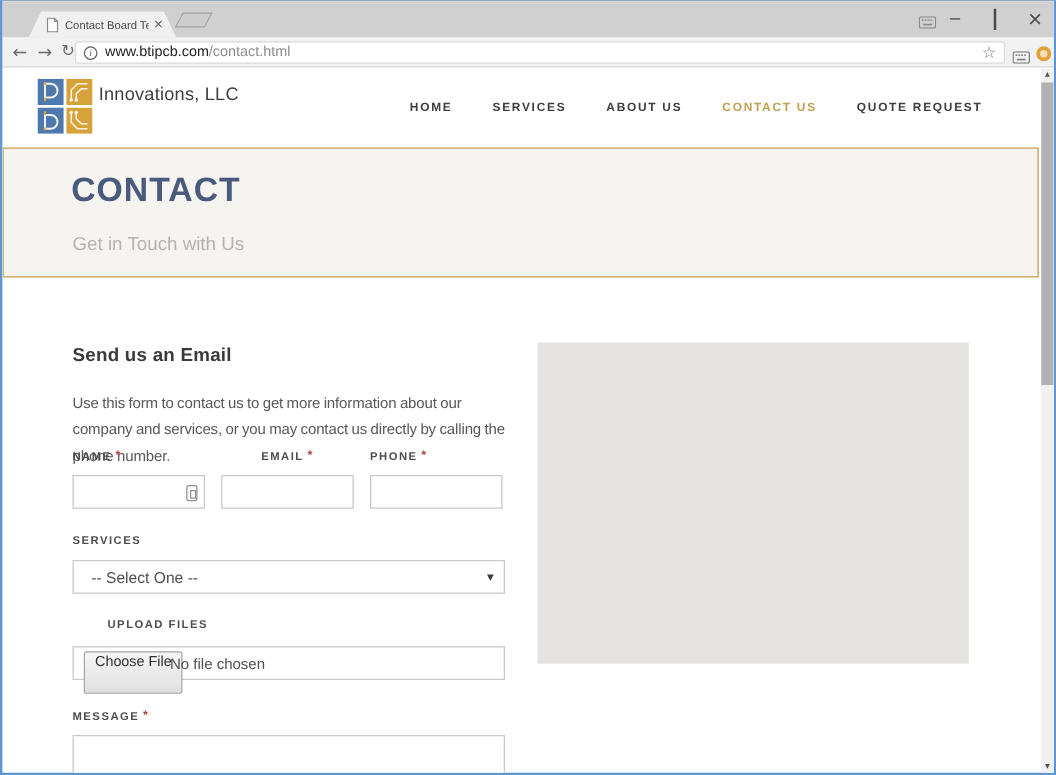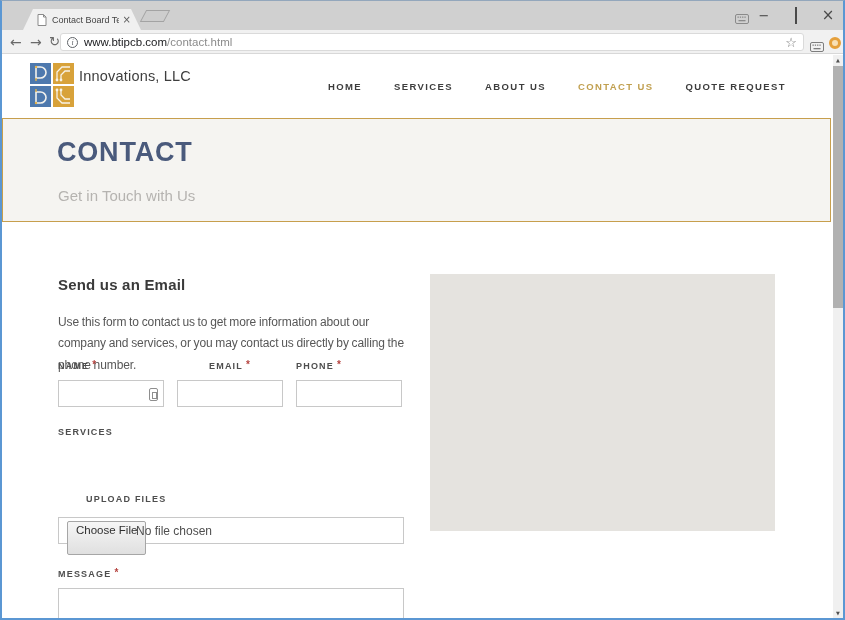--- a/index.html
+++ b/index.html
@@ -219,20 +219,24 @@
         <span class="autofill-icon"></span>
       </div>
       <div class="txt-input in-email">
         <input type="text" style="">
       </div>
       <div class="txt-input in-phone">
         <input type="text" style="">
       </div>
 
       <div class="f-label lbl-services">SERVICES</div>
+      <div class="select">
+        <span class="select-value">-- Select One --</span>
+        <span class="select-caret glyph">▼</span>
+      </div>
 
       <div class="f-label lbl-upload">UPLOAD FILES</div>
       <div class="filebox">
         <span class="choose-btn">Choose File</span>
         <span class="file-status">No file chosen</span>
       </div>
 
       <div class="f-label lbl-message"><span>MESSAGE</span><span class="req">*</span></div>
       <div class="textarea">
         <textarea style=""></textarea>

